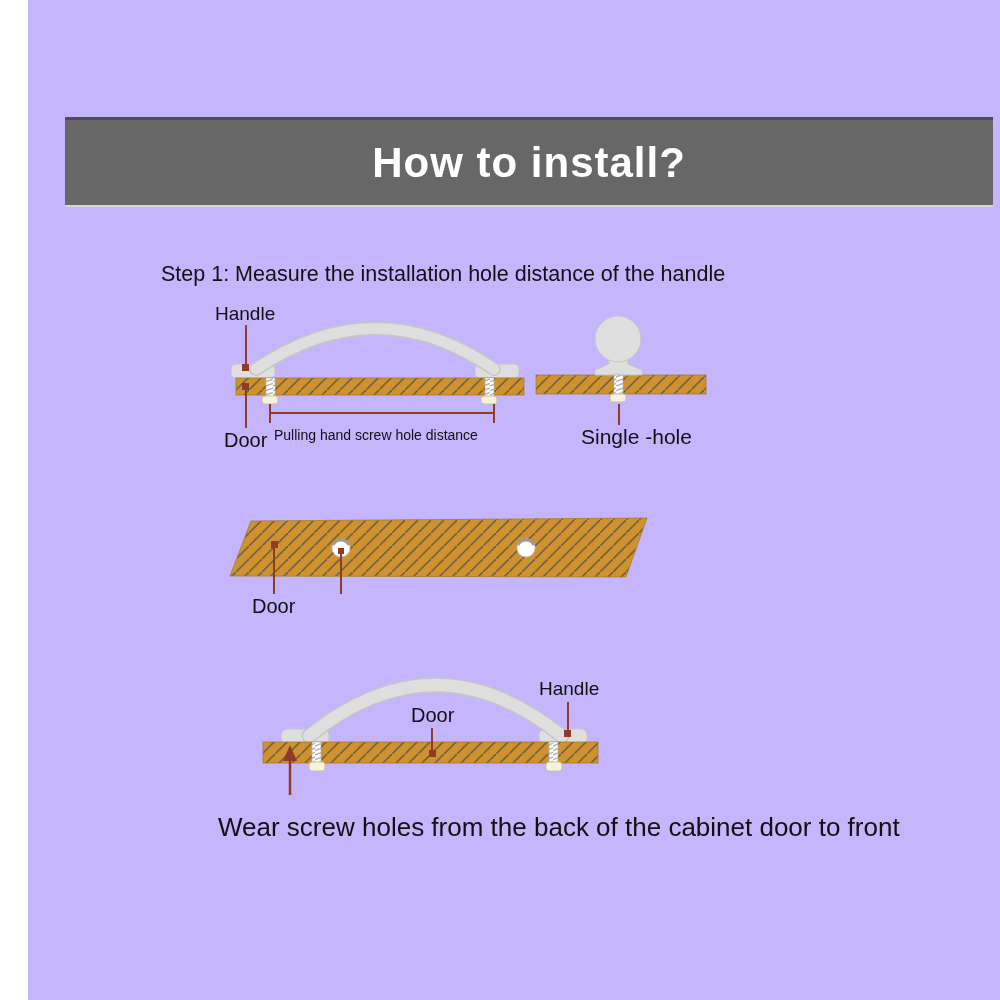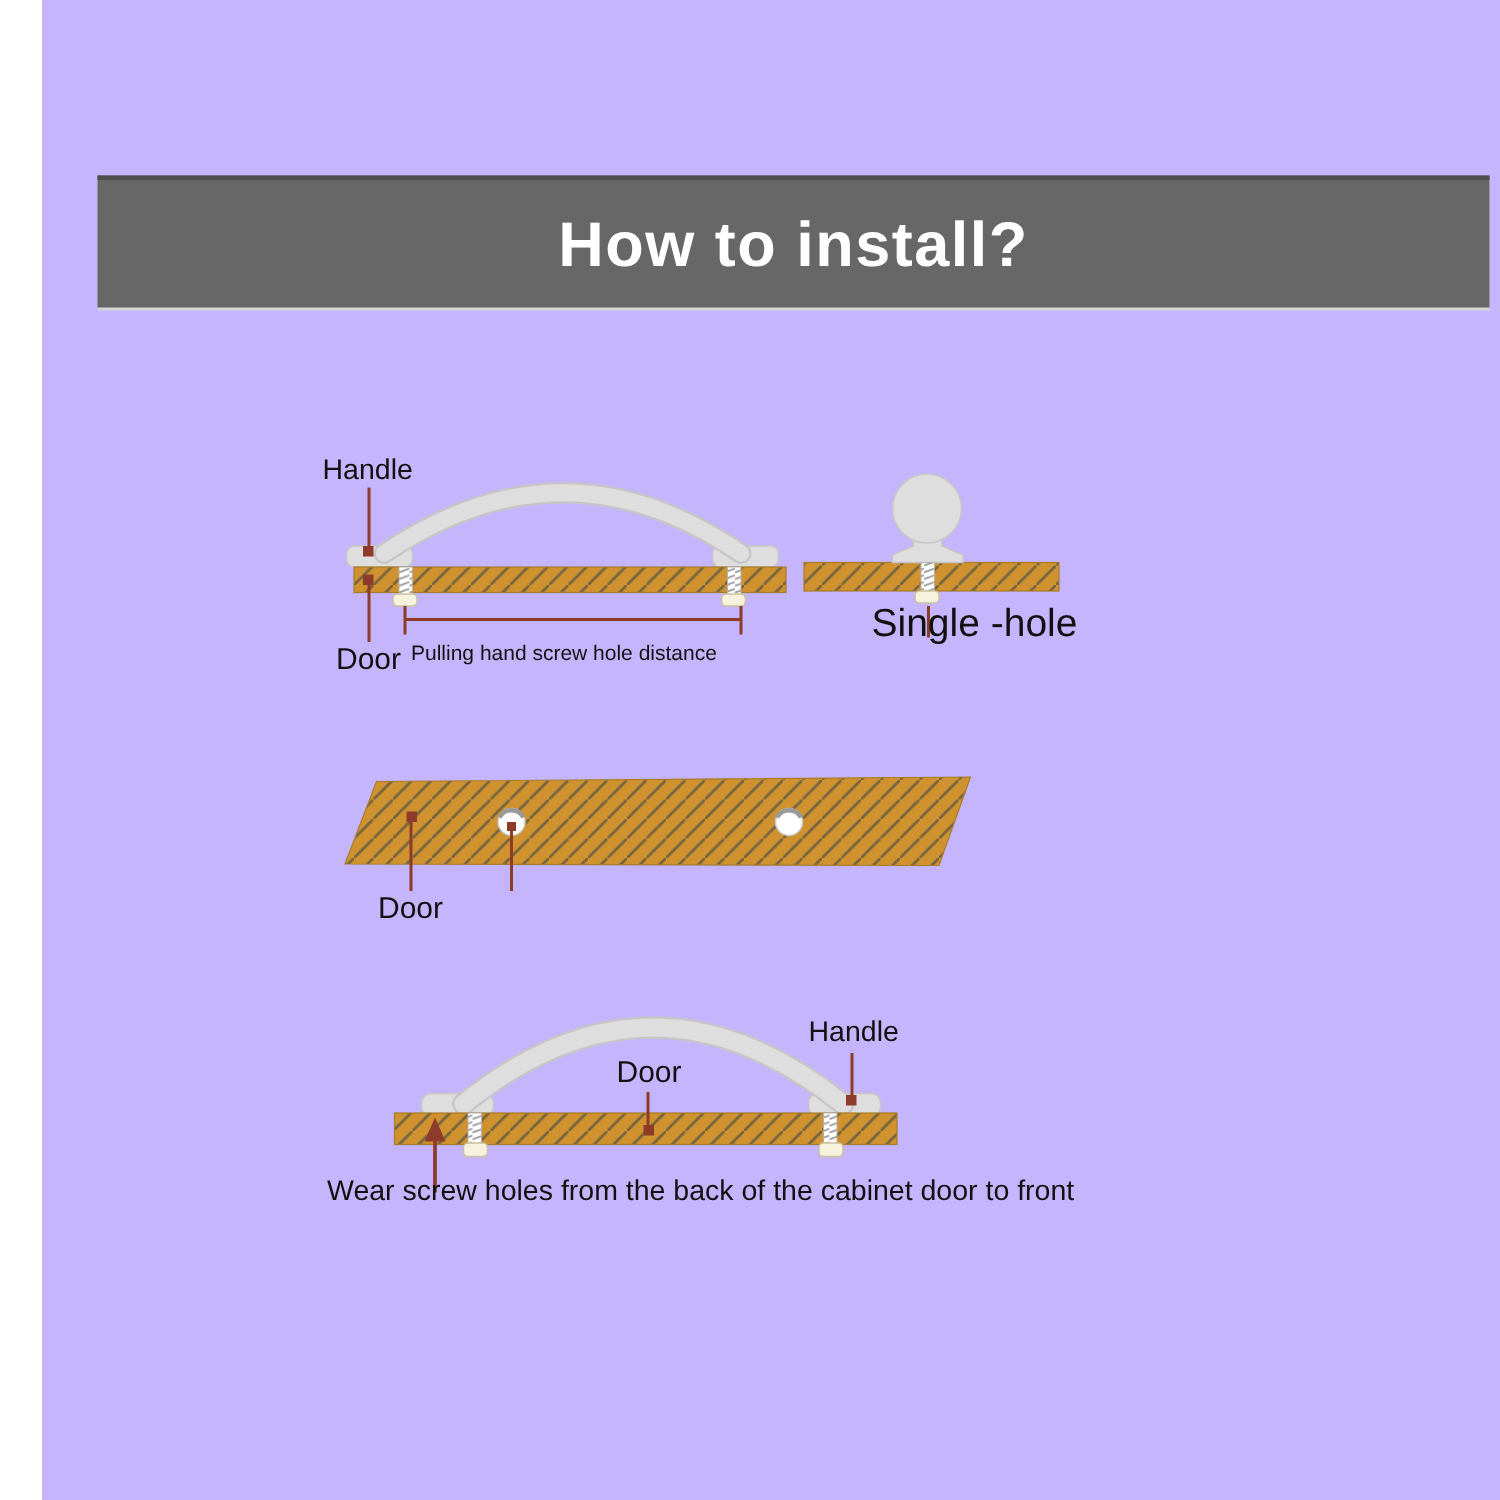--- a/index.html
+++ b/index.html
@@ -24,37 +24,38 @@
   }
   #h-step1{left:133px;top:262px;}
   #h-step2{left:133px;top:477px;}
   #h-step3{left:121px;top:648px;}
   .lbl{
     position:absolute;color:#111;white-space:nowrap;
   }
   #t-handle1{left:187px;top:303px;font-size:19px;}
   #t-door1{left:196px;top:429px;font-size:20px;}
   #t-dist{left:246px;top:427px;font-size:14px;}
-  #t-single{left:553px;top:400px;font-size:26px;}
+  #t-single{left:553px;top:425px;font-size:21px;}
   #t-door2{left:224px;top:595px;font-size:20px;}
   #t-hole2{left:288px;top:595px;font-size:19px;}
   #t-door3{left:383px;top:704px;font-size:20px;}
   #t-handle3{left:511px;top:678px;font-size:19px;}
-  #t-caption3{left:190px;top:784px;font-size:19px;}
+  #t-caption3{left:190px;top:812px;font-size:26px;}
   svg.diagram{position:absolute;left:0;top:0;width:1000px;height:1000px;}
 </style>
 </head>
 <body>
 
 <div class="canvas">
 
   <div class="banner">
     <div class="banner-title">How to install?</div>
   </div>
 
+  <div class="heading" id="h-step1">Step 1: Measure the installation hole distance of the handle</div>
 
   <svg class="diagram" viewBox="0 0 1000 1000">
     <defs>
       <pattern id="hatch" width="13" height="13" patternUnits="userSpaceOnUse">
         <rect width="13" height="13" style="fill:var(--wood,#d0922f)"></rect>
         <path d="M0,13 L13,0" style="stroke:var(--hatch,#75653f)" stroke-width="1.8"></path>
       </pattern>
       <pattern id="thread" width="7" height="4.5" patternUnits="userSpaceOnUse">
         <rect width="7" height="4.5" fill="#ffffff"></rect>
         <path d="M0,3.6 L7,1" stroke="#9a9a9a" stroke-width="1.2"></path>

